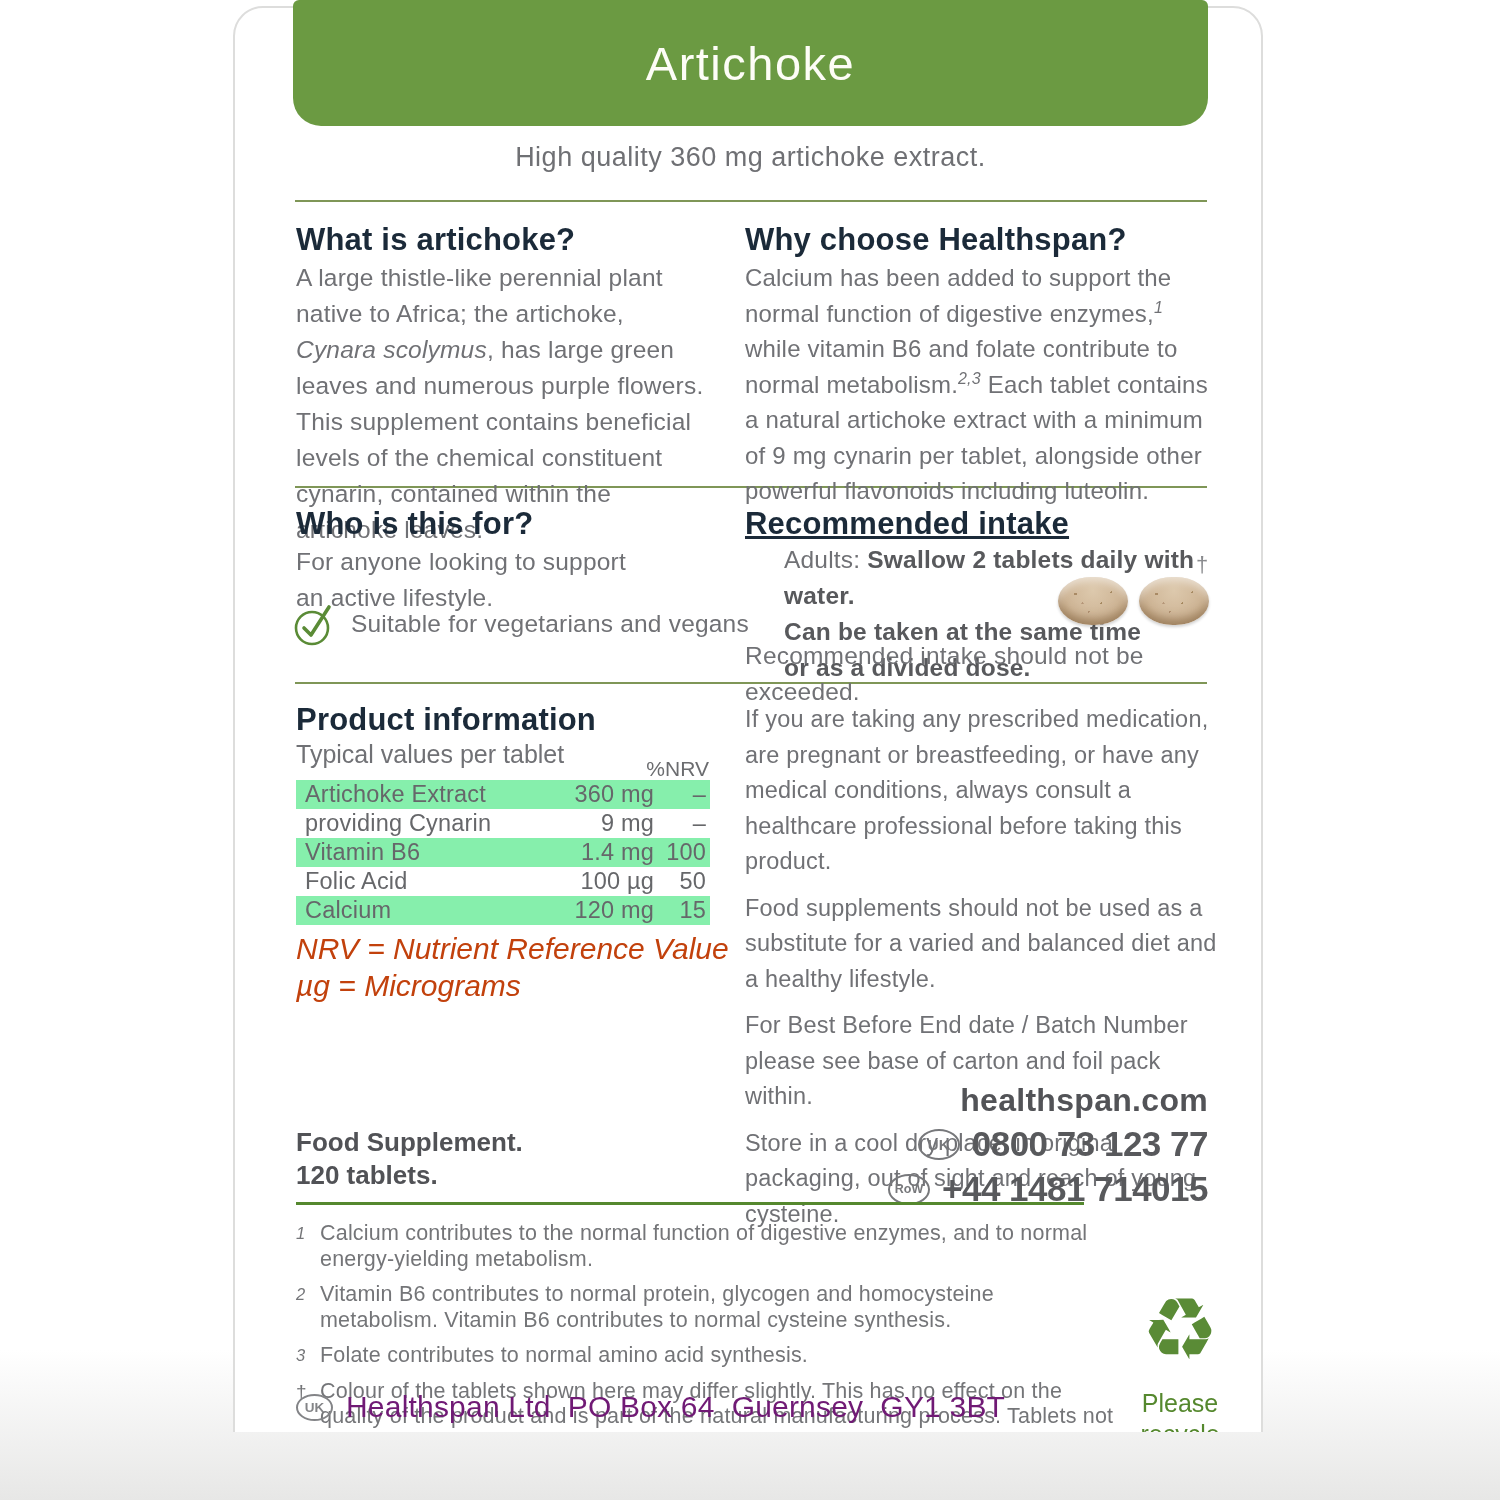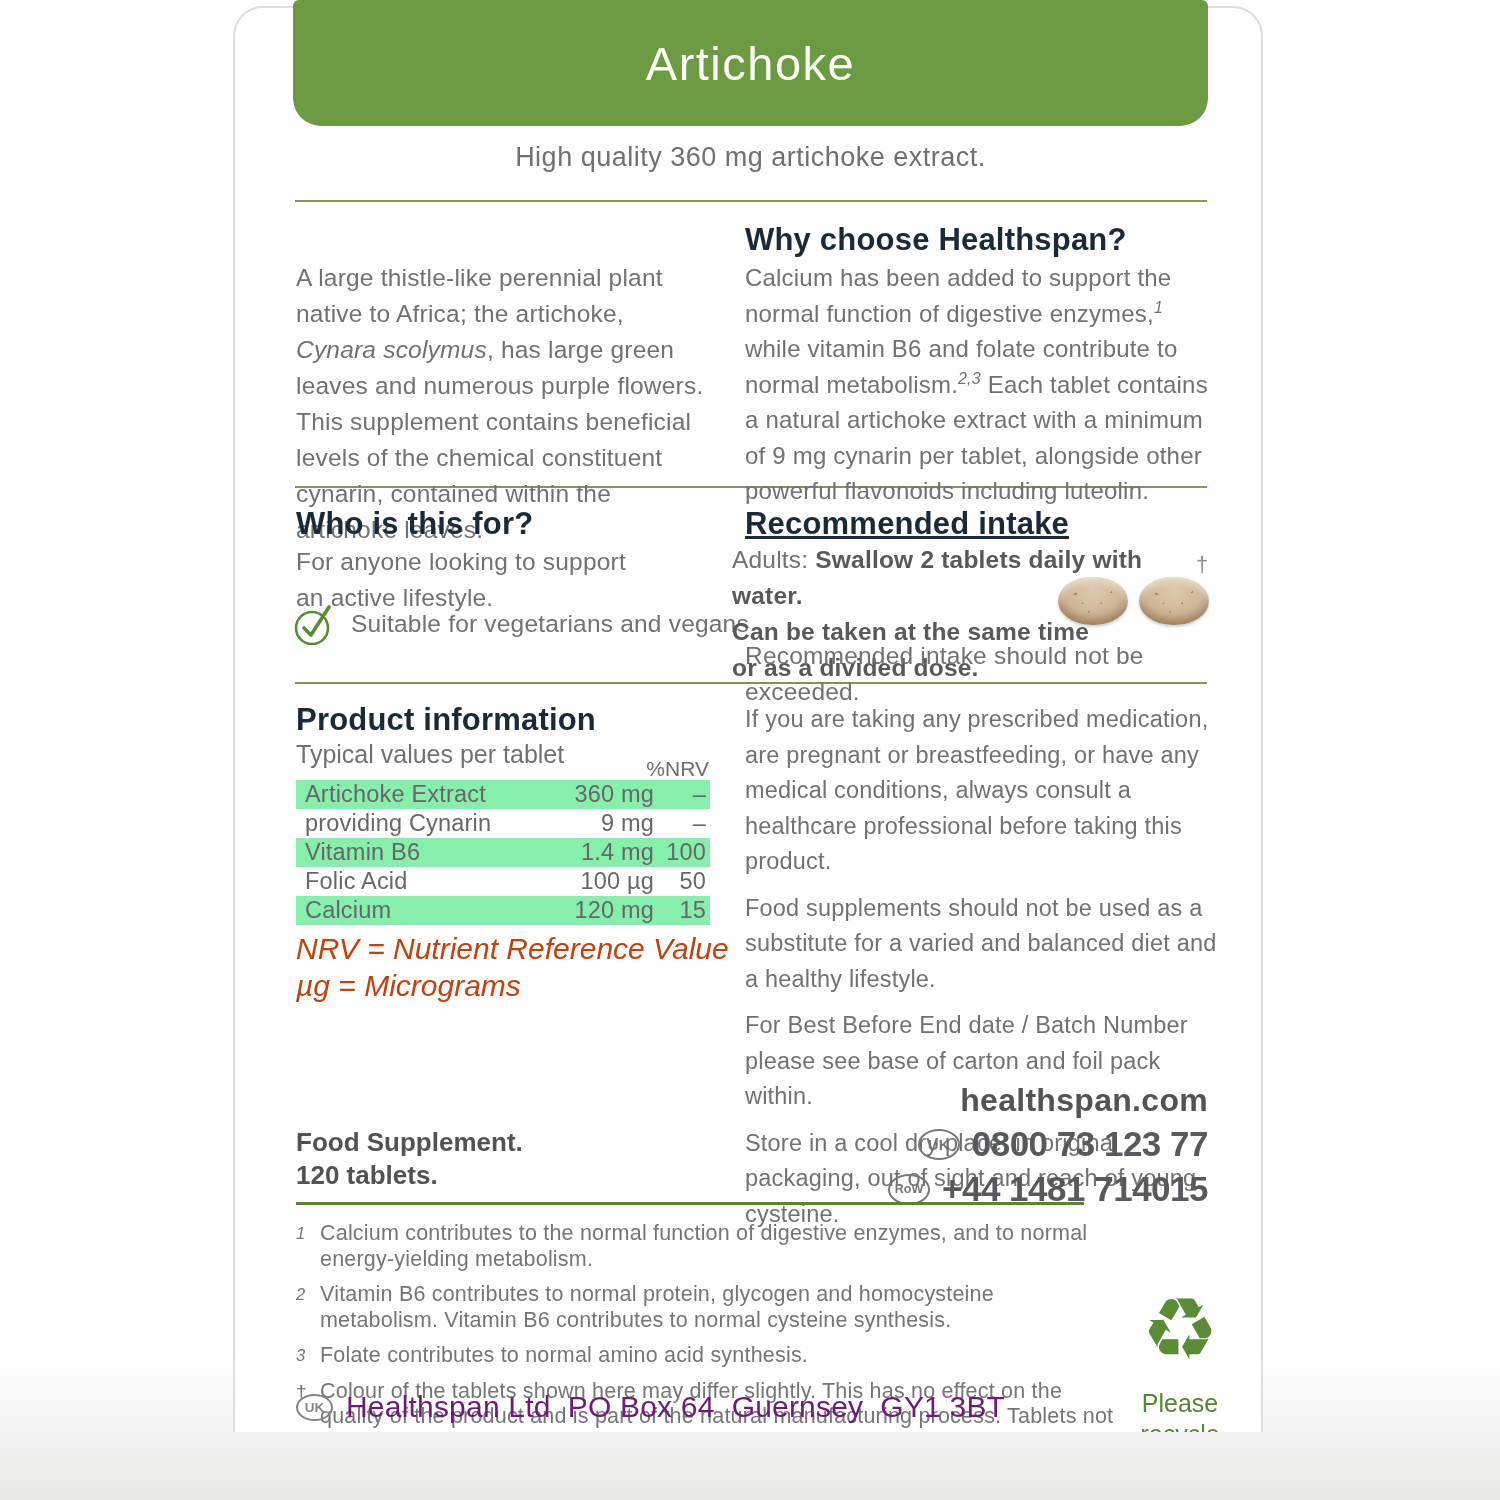--- a/index.html
+++ b/index.html
@@ -40,21 +40,21 @@
   .what-b { left:296px; top:260px; width:412px; }
   .why-h  { left:745px; top:222px; }
   .why-b  { left:745px; top:260px; width:480px; font-size:24px; line-height:35.5px; }
 
   .who-h  { left:296px; top:506px; }
   .who-b  { left:296px; top:544px; width:340px; }
   .veg-row { position:absolute; left:293px; top:600px; width:460px; display:flex; align-items:center; gap:13px; }
   .veg-text { font-size:24.5px; color:#707175; letter-spacing:0.2px; }
 
   .intake-h { left:745px; top:506px;text-decoration:underline; }
-  .intake-b { left:732px; top:542px; width:472px; }
+  .intake-b { left:784px; top:542px; width:472px; }
   .intake-b b { color:#58595c; font-weight:700; }
   .intake-note { left:745px; top:638px; width:480px; }
   .dagger { position:absolute; left:1196px; top:552px; font-size:22px; color:#8a8b8e; }
   .tablets { position:absolute; left:1058px; top:577px; display:flex; gap:11px; }
   .tablet {
     width:70px; height:48px; border-radius:50% / 52%;
     background:
       radial-gradient(circle 2.5px at 25% 35%, #a98a64 0 50%, transparent 51%),
       radial-gradient(circle 2px at 62% 55%, #a5885f 0 50%, transparent 51%),
       radial-gradient(circle 2px at 44% 72%, #b09070 0 50%, transparent 51%),
@@ -118,20 +118,21 @@
 
   <div class="header-band">
     <h1>Artichoke</h1>
   </div>
   <div class="subtitle">High quality 360 mg artichoke extract.</div>
 
   <div class="divider d1"></div>
   <div class="divider d2"></div>
   <div class="divider d3"></div>
 
+  <div class="h2 what-h">What is artichoke?</div>
   <p class="body-text what-b"><span>A large thistle-like perennial plant native to Africa; the artichoke, </span><em>Cynara scolymus</em><span>, has large green leaves and numerous purple flowers. This supplement contains beneficial levels of the chemical constituent cynarin, contained within the artichoke leaves.</span></p>
 
   <div class="h2 why-h">Why choose Healthspan?</div>
   <p class="body-text why-b"><span>Calcium has been added to support the normal function of digestive enzymes,</span><span class="sup">1</span><span> while vitamin B6 and folate contribute to normal metabolism.</span><span class="sup">2,3</span><span> Each tablet contains a natural artichoke extract with a minimum of 9 mg cynarin per tablet, alongside other powerful flavonoids including luteolin.</span></p>
 
   <div class="h2 who-h">Who is this for?</div>
   <p class="body-text who-b">For anyone looking to support an active lifestyle.</p>
   <div class="veg-row">
     <svg width="45" height="47" viewBox="0 0 45 47">
       <circle cx="19" cy="28" r="16" fill="none" stroke="#5a8b36" stroke-width="2.6"></circle>

